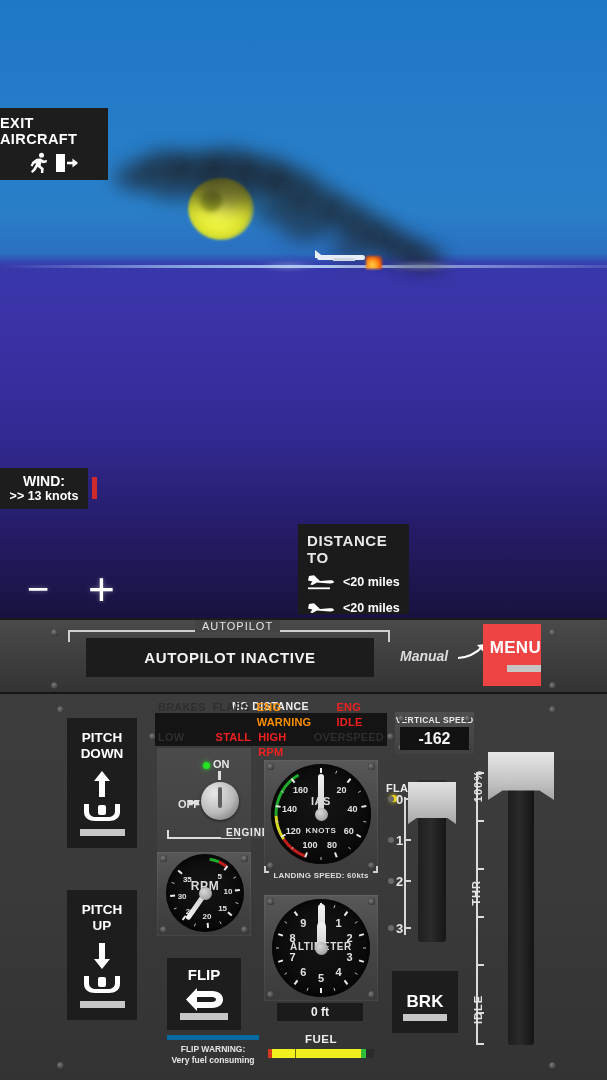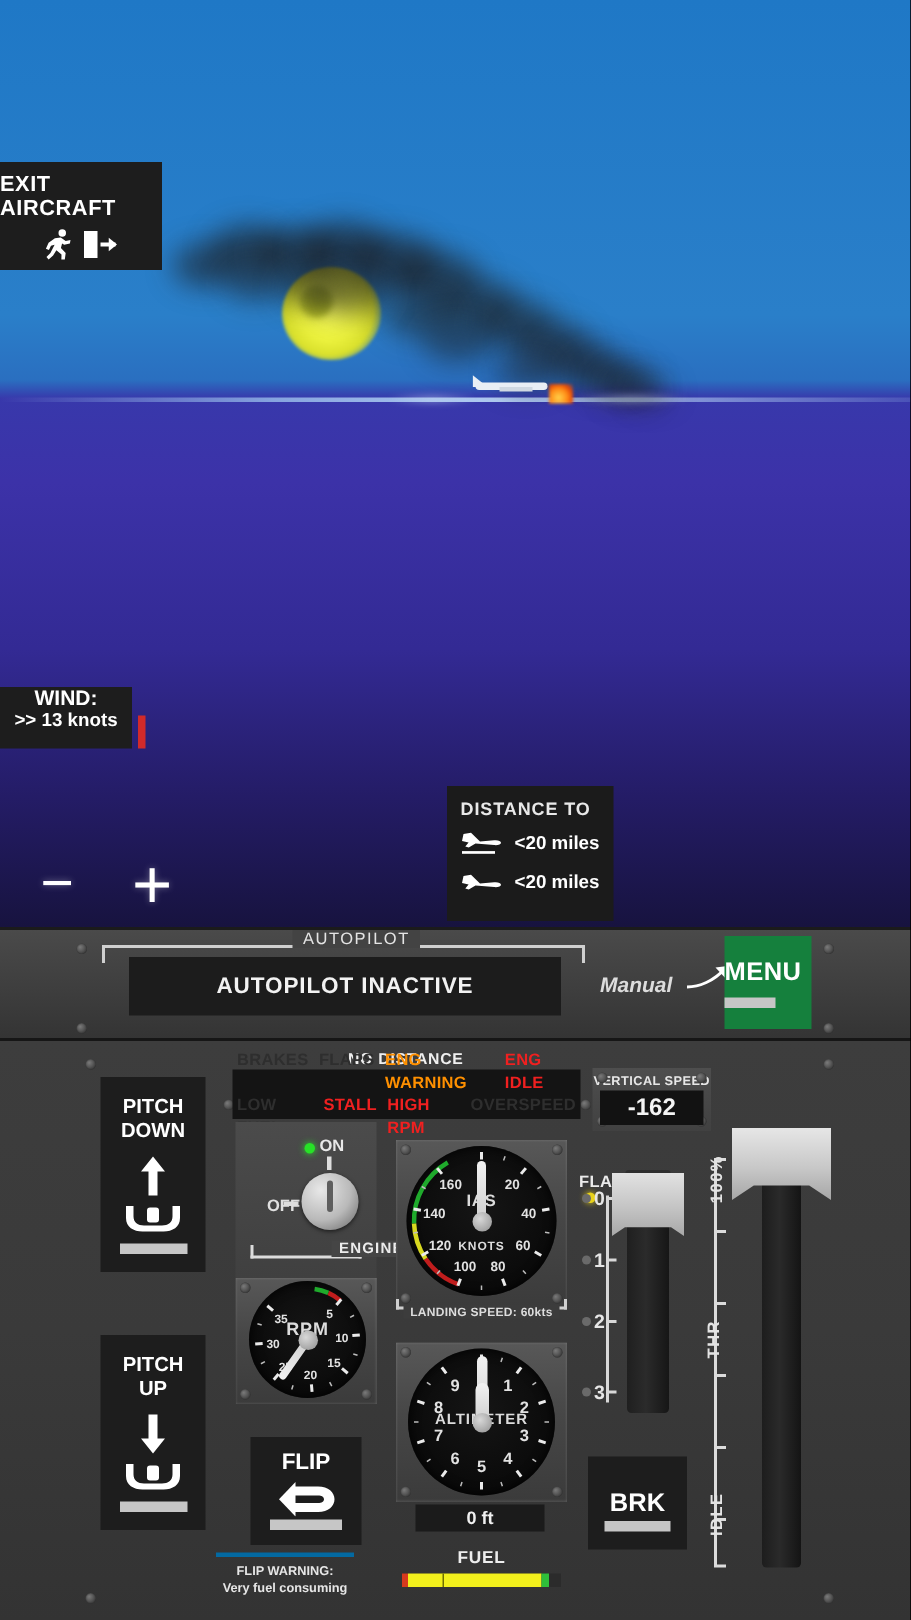--- a/index.html
+++ b/index.html
@@ -28,50 +28,50 @@
   .fire { position:absolute; left:366px; top:256px; width:16px; height:13px;
           background:radial-gradient(circle at 40% 70%, #ffd24a 0%, #ff8a14 45%, #e34a08 70%, rgba(200,50,0,0) 100%); filter:blur(1px); }
   .spray { position:absolute; top:262px; height:8px; border-radius:50%;
            background:radial-gradient(ellipse,rgba(200,220,245,.5) 0%, rgba(190,215,245,0) 72%); filter:blur(2px); }
   .exit-aircraft { position:absolute; left:0; top:108px; width:108px; height:72px;
                    background:#1d1d1d; display:flex; flex-direction:column; align-items:center;
                    justify-content:center; gap:5px; }
   .exit-aircraft .lbl { color:#fff; font-size:14.5px; font-weight:bold; letter-spacing:.4px; }
   .exit-icons { display:flex; align-items:center; gap:6px; }
 
-  .wind-box { position:absolute; left:0; top:458px; width:88px; height:41px; background:#1d1d1d;
-              display:flex; flex-direction:column; align-items:center; justify-content:flex-start; }
+  .wind-box { position:absolute; left:0; top:468px; width:88px; height:41px; background:#1d1d1d;
+              display:flex; flex-direction:column; align-items:center; justify-content:center; }
   .wind-box .w1 { color:#fff; font-size:14px; font-weight:bold; line-height:15px; }
   .wind-box .w2 { color:#fff; font-size:12.5px; font-weight:bold; line-height:15px; }
   .wind-marker { position:absolute; left:92px; top:477px; width:5px; height:22px; background:#d12a2a; }
 
   .zoom-minus,.zoom-plus { position:absolute; color:#fff; font-weight:300; line-height:1;
                            text-shadow:0 0 5px rgba(255,255,255,.35); }
   .zoom-minus { left:27px; top:570px; font-size:38px; }
   .zoom-plus  { left:88px; top:566px; font-size:46px; }
 
   .distance-box { position:absolute; left:298px; top:524px; width:111px; height:90px; background:#1b1b1b; padding:8px 9px 0 9px; }
-  .distance-box .title { color:#e8e8e8; font-size:12px; font-weight:bold; letter-spacing:.6px; margin-bottom:7px; }
+  .distance-box .title { color:#e8e8e8; font-size:15px; font-weight:bold; letter-spacing:.6px; margin-bottom:7px; }
   .dist-row { display:flex; align-items:center; gap:6px; margin-bottom:9px; }
   .dist-row .val { color:#fff; font-size:12.5px; font-weight:bold; }
 
   
   .ap-bar { position:absolute; left:0; top:618px; width:607px; height:74px;
             background:linear-gradient(#4a4a4a,#3e3e3e 55%,#343434); border-top:2px solid #1b1b1b; }
   .ap-bracket { position:absolute; left:68px; top:10px; width:322px; height:12px;
                 border:2px solid #cfcfcf; border-bottom:none; }
   .ap-bracket-label { position:absolute; left:150px; top:0; background:#434343; padding:0 7px;
                       color:#e4e4e4; font-size:11px; font-weight:normal; letter-spacing:1px;margin-left:45px; }
   .ap-display { position:absolute; left:86px; top:638px; width:288px; height:39px; background:#1c1c1c;
                 display:flex; align-items:center; justify-content:center;
                 color:#f2f2f2; font-size:15px; font-weight:bold; letter-spacing:.6px; }
   .manual-lbl { position:absolute; left:400px; top:648px; color:#dcdcdc; font-size:14px;
                 font-style:italic; font-weight:bold; }
-  .menu-btn { position:absolute; left:483px; top:624px; width:58px; height:62px; background:#15803d;
-              display:flex; flex-direction:column; align-items:flex-start; justify-content:center; gap:7px; }
+  .menu-btn { position:absolute; left:483px; top:624px; width:58px; height:62px; background:#ef4444;
+              display:flex; flex-direction:column; align-items:flex-end; justify-content:center; gap:7px; }
   .menu-btn .t { color:#fff; font-size:17px; font-weight:bold; letter-spacing:.3px; }
   .menu-btn .bar { width:34px; height:7px; background:#c6c6c6; }
 
   
   .cockpit { position:absolute; left:0; top:692px; width:607px; height:388px;
              background:linear-gradient(#3d3d3d,#3a3a3a 50%,#333); border-top:2px solid #161616; }
   .screw { position:absolute; width:7px; height:7px; border-radius:50%;
            background:radial-gradient(circle at 35% 35%,#7a7a7a,#4a4a4a 60%,#2e2e2e);
            box-shadow:inset 0 0 1px #222; }
 
@@ -124,22 +124,22 @@
   .ias-foot { position:absolute; left:264px; top:866px; width:114px; height:12px;text-decoration:underline; }
   .ias-foot .bk { position:absolute; top:0; width:100%; height:7px; border:2px solid #cfcfcf; border-top:none; }
   .ias-foot .tx { position:absolute; left:0; top:-2px; width:100%; text-align:center; }
   .ias-foot .tx span { background:#3c3c3c; padding:0 4px; color:#dddddd; font-size:8px; font-weight:bold; letter-spacing:.2px; }
 
   
   .flip-btn { position:absolute; left:167px; top:958px; width:74px; height:72px; background:#1d1d1d;
               display:flex; flex-direction:column; align-items:center; padding-top:8px; gap:4px; }
   .flip-btn .t { color:#fff; font-size:15px; font-weight:bold; }
   .flip-btn .bar { position:absolute; bottom:10px; width:48px; height:7px; background:#c6c6c6; }
-  .flip-warn { position:absolute; left:144px; top:1035px; width:92px; text-align:center;
-               border-top:3px solid #0369a1; padding-top:4px; color:#e6e6e6; font-size:8.5px;
+  .flip-warn { position:absolute; left:167px; top:1035px; width:92px; text-align:center;
+               border-top:5px solid #0369a1; padding-top:4px; color:#e6e6e6; font-size:8.5px;
                font-weight:bold; line-height:11px; }
 
   
   .alt-read { position:absolute; left:277px; top:1003px; width:86px; height:18px; background:#1b1b1b;
               display:flex; align-items:center; justify-content:center; color:#f0f0f0;
               font-size:12px; font-weight:bold; }
   .fuel-lbl { position:absolute; left:264px; top:1033px; width:114px; text-align:center;
               color:#ededed; font-size:11.5px; font-weight:bold; letter-spacing:.5px; }
   .fuel-bar { position:absolute; left:268px; top:1049px; width:106px; height:9px; background:#2b2b2b; }
   .fuel-bar .red { position:absolute; left:0; top:0; width:4px; height:9px; background:#d63a1e; }

